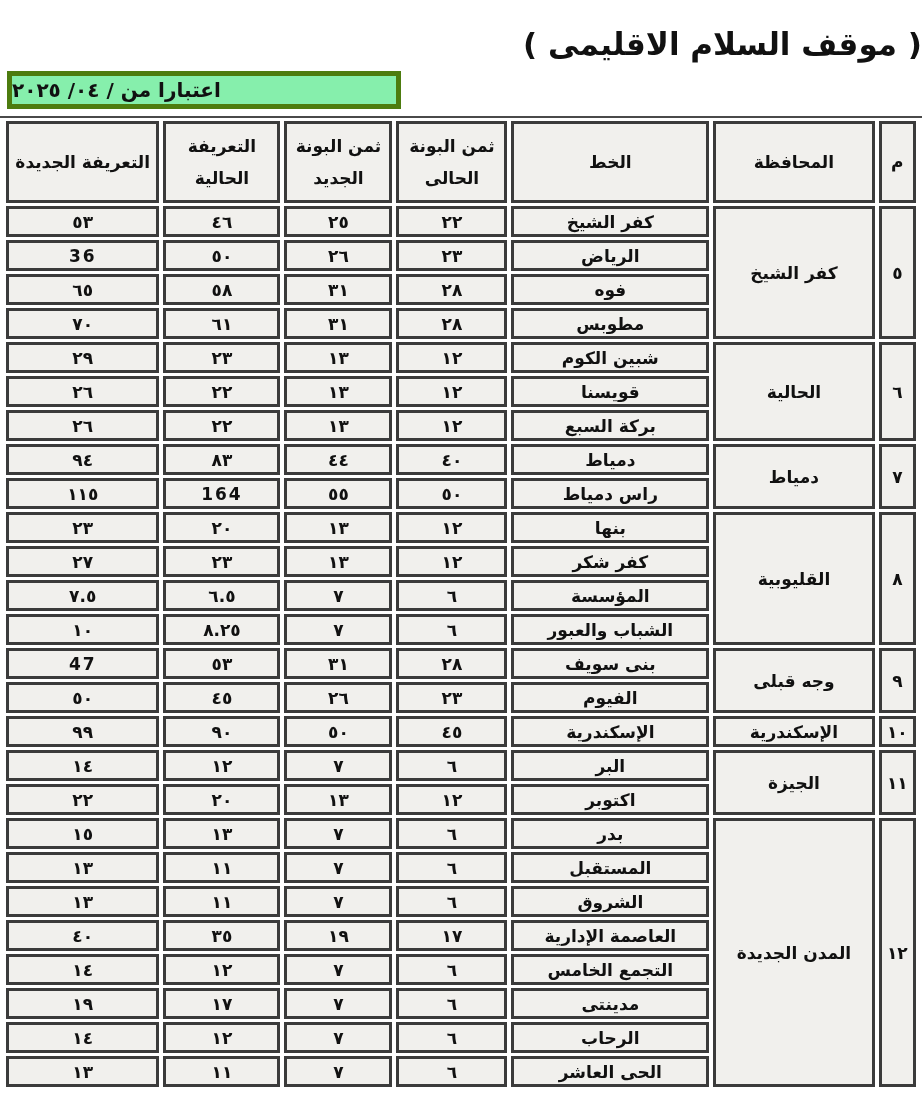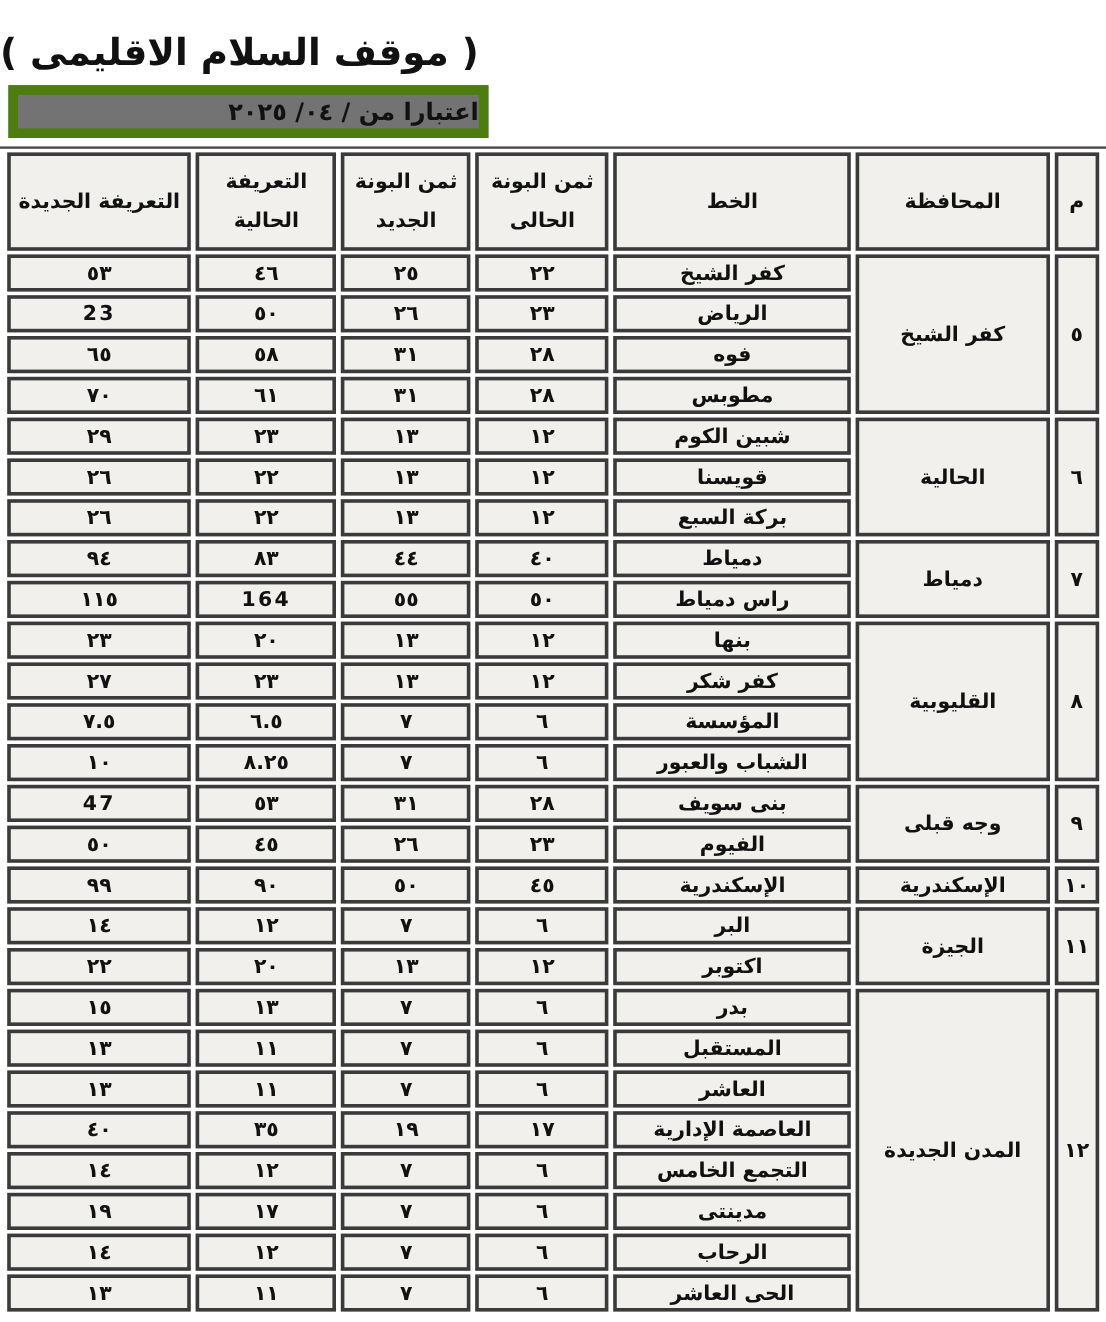--- a/index.html
+++ b/index.html
@@ -5,35 +5,35 @@
   html, body {
     margin: 0; padding: 0;
     width: 922px; height: 1102px;
     background: #ffffff;
     font-family: "DejaVu Sans", sans-serif;
     color: #111;
     overflow: hidden;
   }
   .page-title {
     margin-top: 26px;
-    text-align: left;
+    text-align: right;
     font-size: 31px;
     font-weight: bold;
     direction: rtl;
     letter-spacing: 0px;
   }
   .date-box {
     margin: 9px 0 0 7px;
     width: 384px;
     height: 28px;
-    border: 8px solid #4d7c0f;
-    background: #737373;
+    border: 5px solid #4d7c0f;
+    background: #86efac;
     display: flex;
     align-items: center;
-    justify-content: flex-start;
+    justify-content: flex-end;
     direction: rtl;
     font-size: 20px;
     font-weight: bold;
   }
   .top-rule {
     margin-top: 7px;
     border-top: 2px solid #4a4a4a;
     width: 922px;
     height: 0;
   }
@@ -108,21 +108,21 @@
         <td class="val-cell">٢٢</td>
         <td class="val-cell">٢٥</td>
         <td class="val-cell">٤٦</td>
         <td class="val-cell">٥٣</td>
       </tr>
       <tr>
         <td class="line-cell">الرياض</td>
         <td class="val-cell">٢٣</td>
         <td class="val-cell">٢٦</td>
         <td class="val-cell">٥٠</td>
-        <td class="val-cell">23</td>
+        <td class="val-cell">36</td>
       </tr>
       <tr>
         <td class="line-cell">فوه</td>
         <td class="val-cell">٢٨</td>
         <td class="val-cell">٣١</td>
         <td class="val-cell">٥٨</td>
         <td class="val-cell">٦٥</td>
       </tr>
       <tr>
         <td class="line-cell">مطوبس</td>
@@ -251,21 +251,21 @@
         <td class="val-cell">١٥</td>
       </tr>
       <tr>
         <td class="line-cell">المستقبل</td>
         <td class="val-cell">٦</td>
         <td class="val-cell">٧</td>
         <td class="val-cell">١١</td>
         <td class="val-cell">١٣</td>
       </tr>
       <tr>
-        <td class="line-cell">العاشر</td>
+        <td class="line-cell">الشروق</td>
         <td class="val-cell">٦</td>
         <td class="val-cell">٧</td>
         <td class="val-cell">١١</td>
         <td class="val-cell">١٣</td>
       </tr>
       <tr>
         <td class="line-cell">العاصمة الإدارية</td>
         <td class="val-cell">١٧</td>
         <td class="val-cell">١٩</td>
         <td class="val-cell">٣٥</td>

